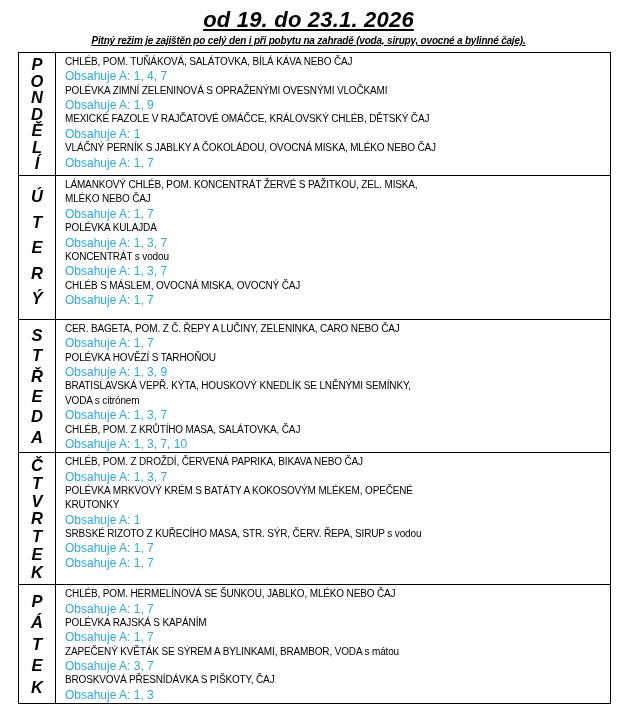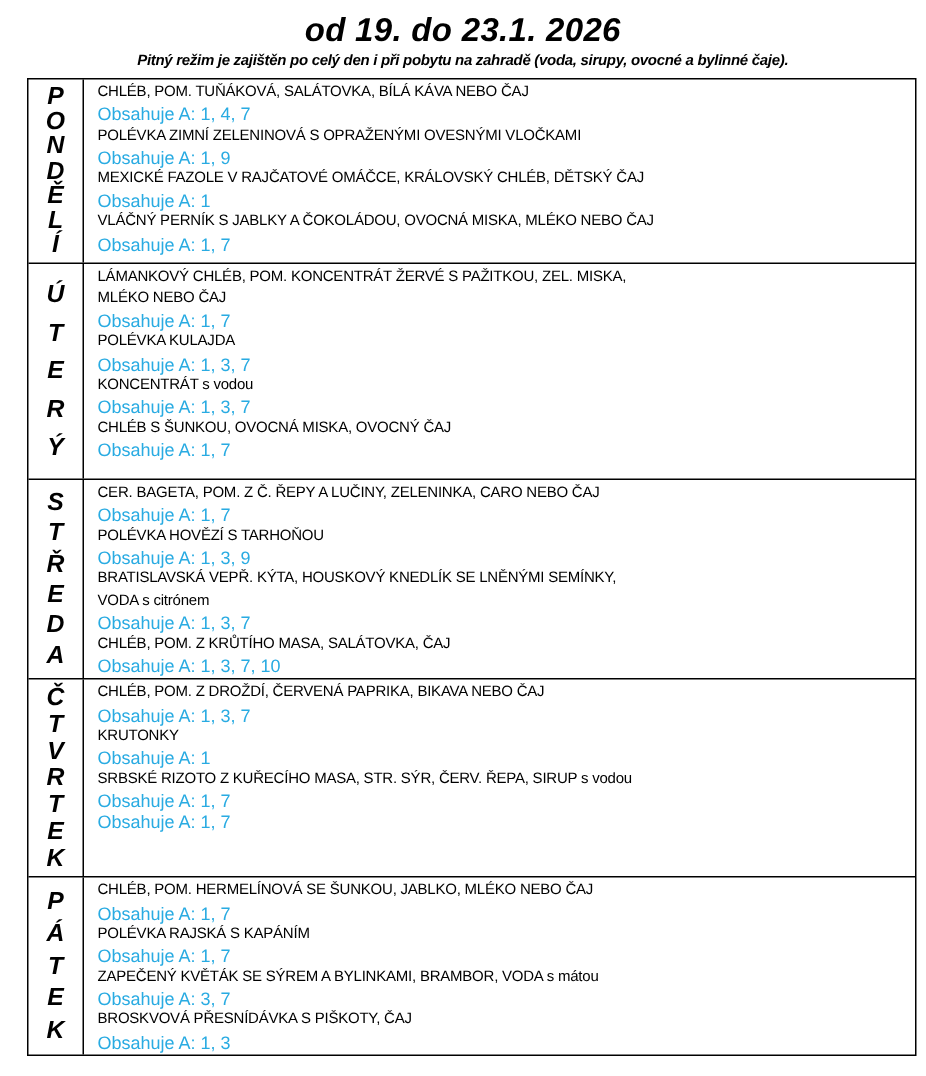--- a/index.html
+++ b/index.html
@@ -6,20 +6,21 @@
   * { box-sizing: border-box; }
   html, body { margin: 0; padding: 0; background: #ffffff; }
   .page {
     position: relative;
     width: 617px;
     height: 717px;
     background: #ffffff;
     font-family: "Liberation Sans", sans-serif;
     color: var(--ink);
     overflow: hidden;
+    text-decoration: underline;
   }
   .title {
     text-align: center;
     font-weight: bold;
     font-style: italic;
     font-size: 22px;
     padding-top: 7px;
     letter-spacing: 0.2px;
   }
   .subtitle {
@@ -114,21 +115,21 @@
           <span>Ý</span>
         </div>
         <div class="content-cell">
           <div class="meal-line">LÁMANKOVÝ CHLÉB, POM. KONCENTRÁT ŽERVÉ S PAŽITKOU, ZEL. MISKA,</div>
           <div class="meal-line">MLÉKO NEBO ČAJ</div>
           <div class="allergen-line">Obsahuje A: 1, 7</div>
           <div class="meal-line">POLÉVKA KULAJDA</div>
           <div class="allergen-line">Obsahuje A: 1, 3, 7</div>
           <div class="meal-line">KONCENTRÁT s vodou</div>
           <div class="allergen-line">Obsahuje A: 1, 3, 7</div>
-          <div class="meal-line">CHLÉB S ŠUNKOU, OVOCNÁ MISKA, OVOCNÝ ČAJ</div>
+          <div class="meal-line">CHLÉB S MÁSLEM, OVOCNÁ MISKA, OVOCNÝ ČAJ</div>
           <div class="allergen-line">Obsahuje A: 1, 7</div>
         </div>
       </div>
       <div class="day-row">
         <div class="day-cell">
           <span>S</span>
           <span>T</span>
           <span>Ř</span>
           <span>E</span>
           <span>D</span>
@@ -152,20 +153,21 @@
           <span>T</span>
           <span>V</span>
           <span>R</span>
           <span>T</span>
           <span>E</span>
           <span>K</span>
         </div>
         <div class="content-cell">
           <div class="meal-line">CHLÉB, POM. Z DROŽDÍ, ČERVENÁ PAPRIKA, BIKAVA NEBO ČAJ</div>
           <div class="allergen-line">Obsahuje A: 1, 3, 7</div>
+          <div class="meal-line">POLÉVKA MRKVOVÝ KRÉM S BATÁTY A KOKOSOVÝM MLÉKEM, OPEČENÉ</div>
           <div class="meal-line">KRUTONKY</div>
           <div class="allergen-line">Obsahuje A: 1</div>
           <div class="meal-line">SRBSKÉ RIZOTO Z KUŘECÍHO MASA, STR. SÝR, ČERV. ŘEPA, SIRUP s vodou</div>
           <div class="allergen-line">Obsahuje A: 1, 7</div>
           <div class="allergen-line">Obsahuje A: 1, 7</div>
         </div>
       </div>
       <div class="day-row">
         <div class="day-cell">
           <span>P</span>

